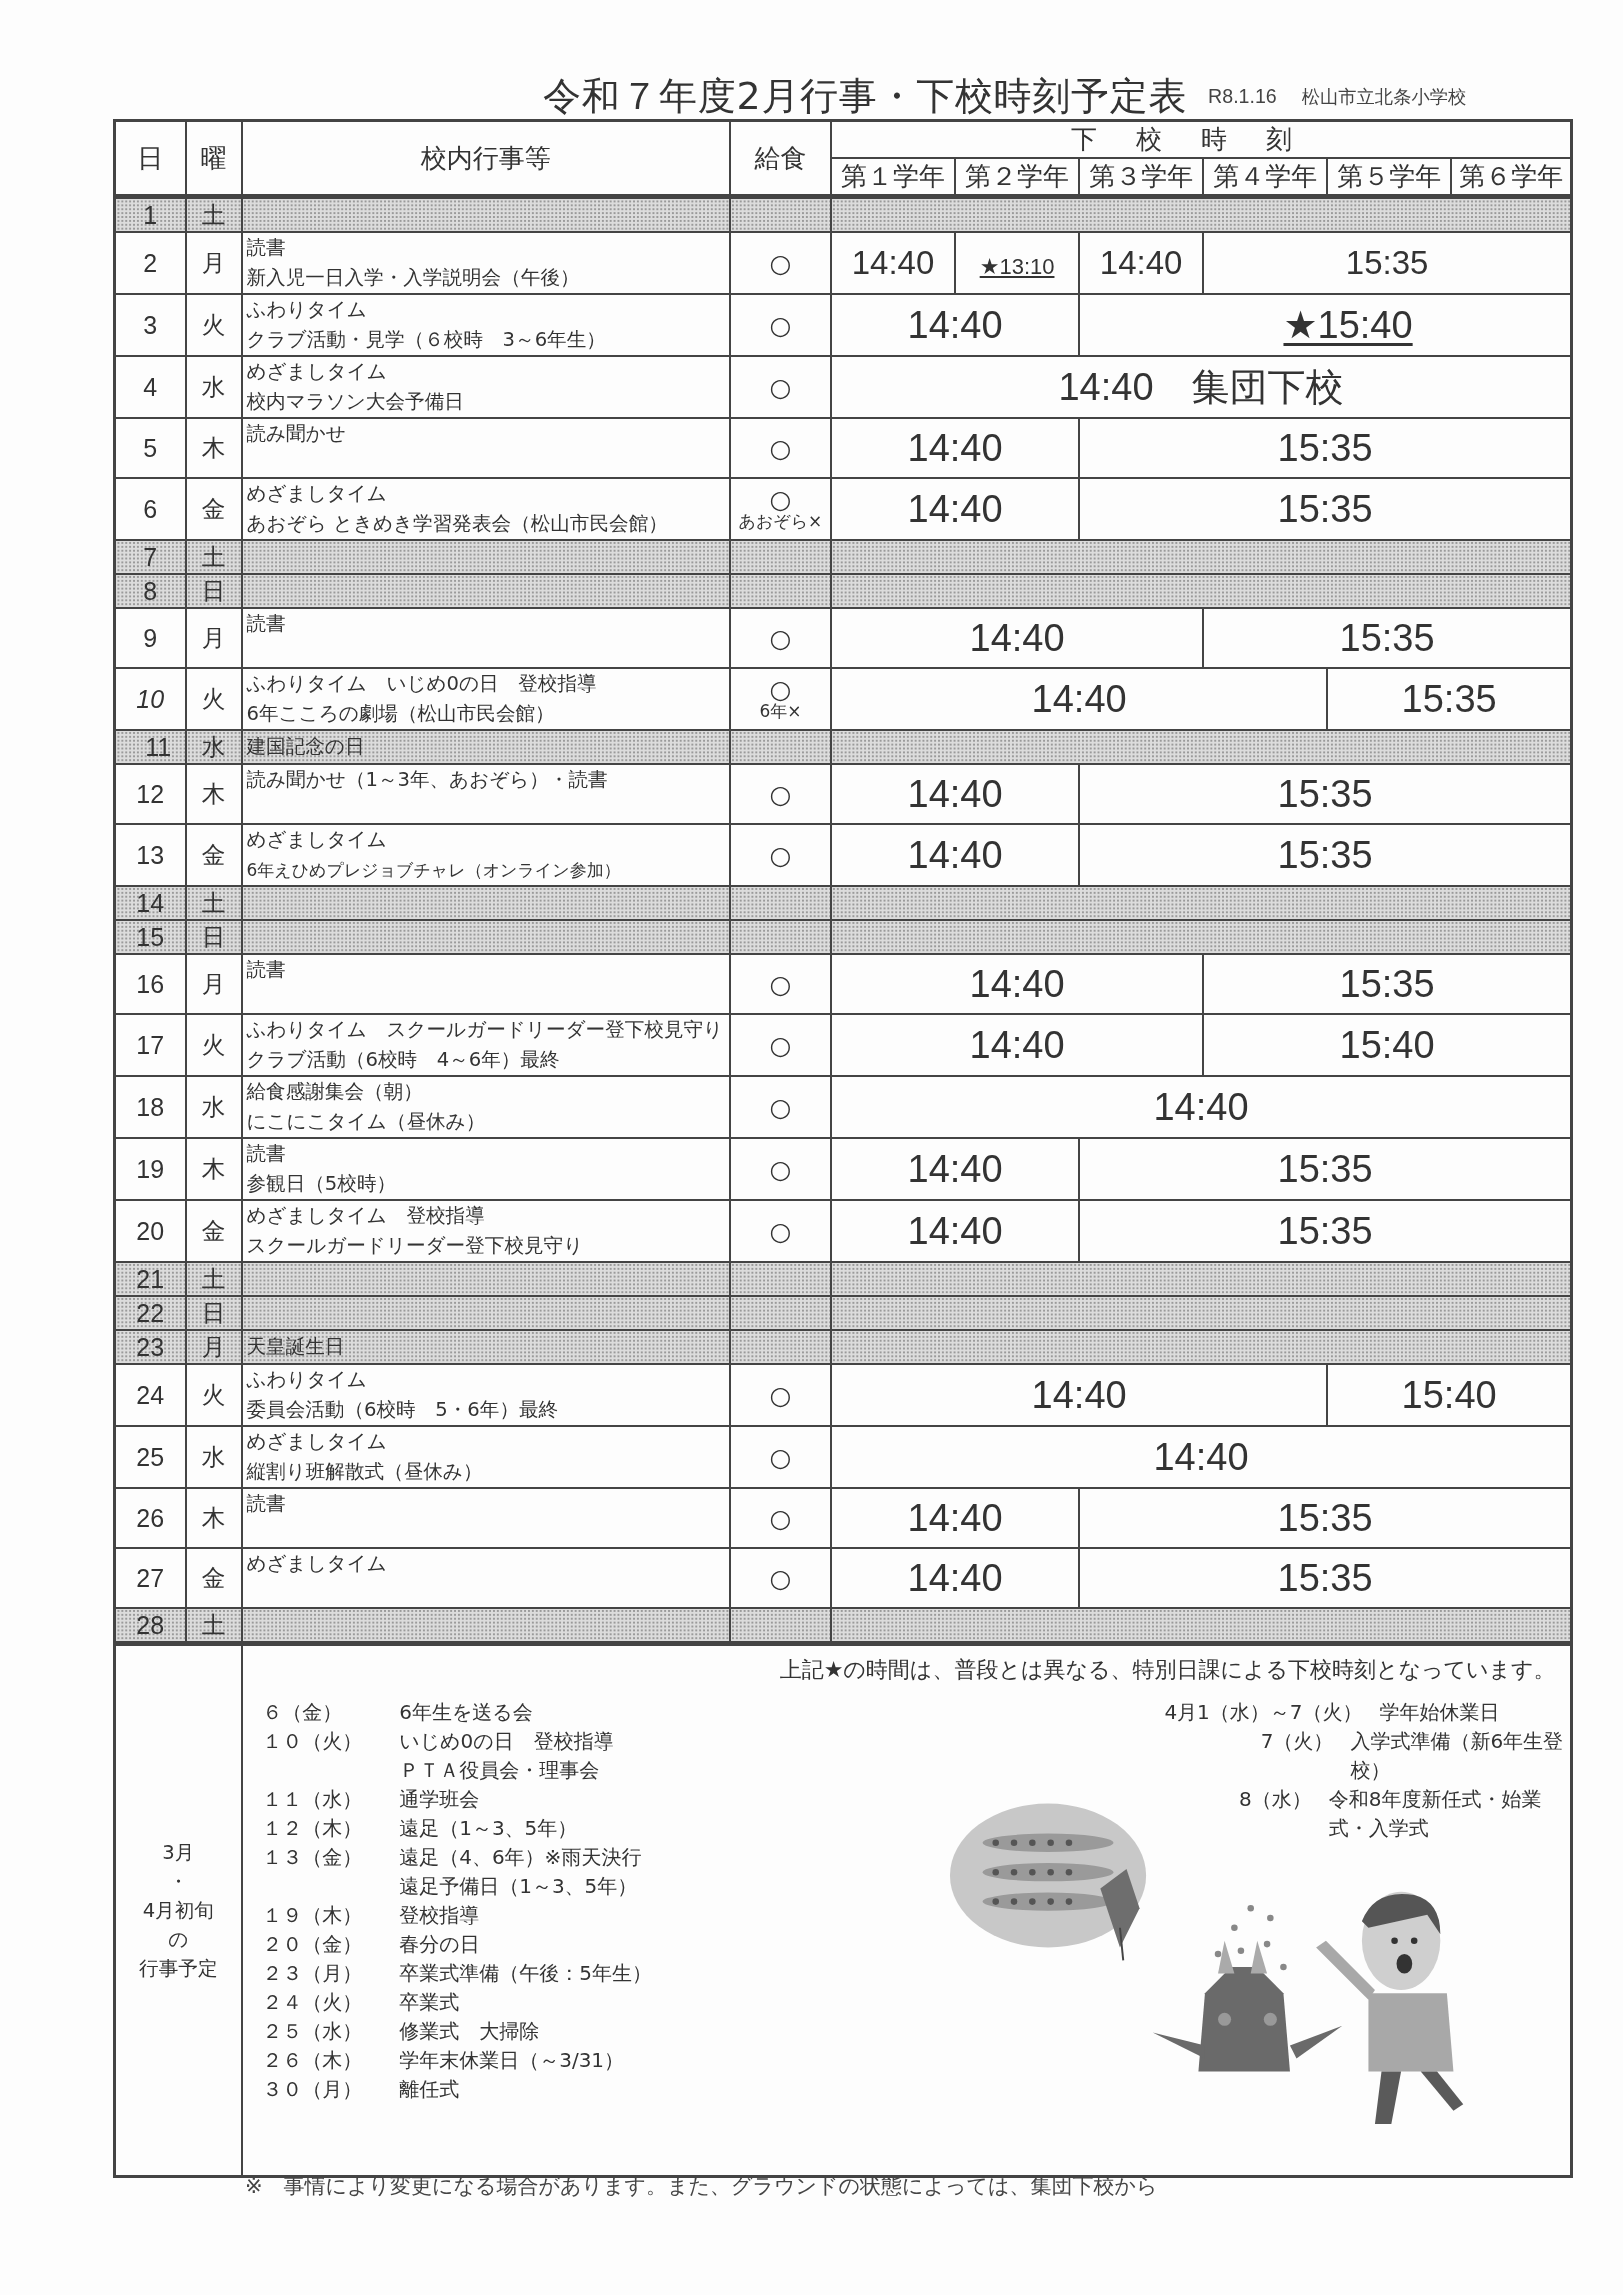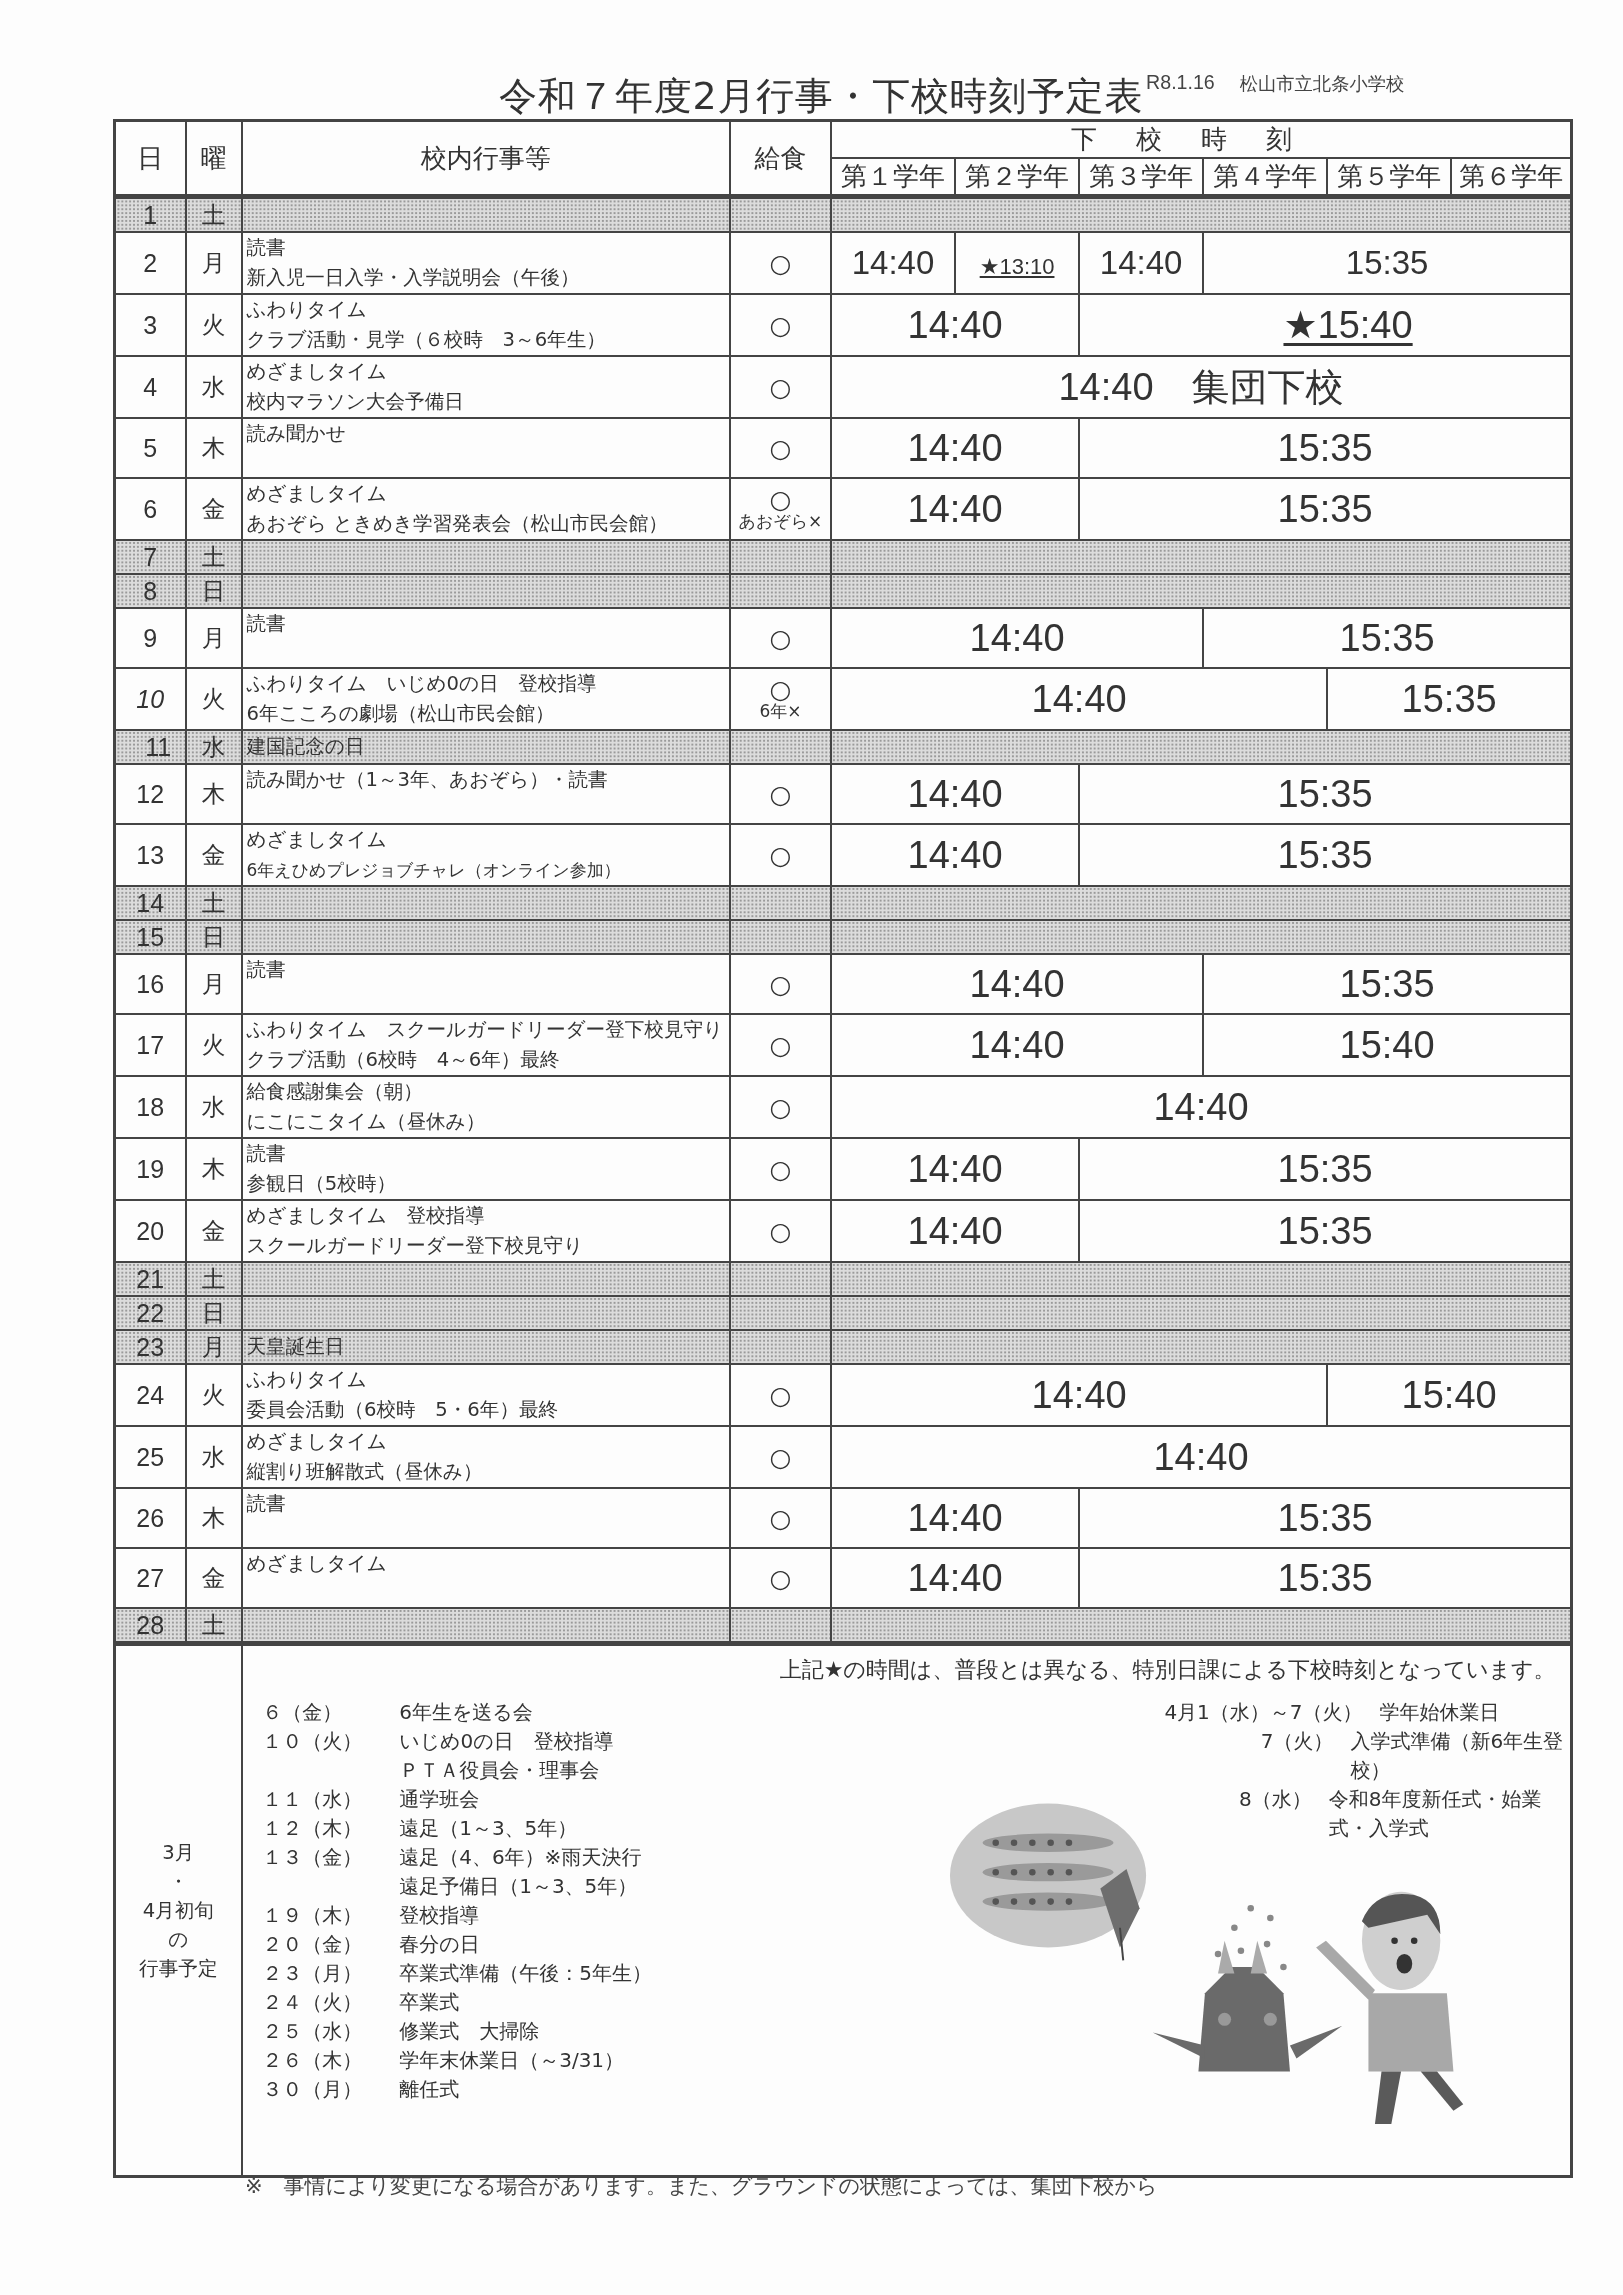--- a/index.html
+++ b/index.html
@@ -1,20 +1,20 @@
 <!DOCTYPE html>
 <html style="font-size:10.5px"><head>
 <meta charset="utf-8">
 <style>
   html, body { margin:0; padding:0; background:#fdfdfd; }
   body { width:1623px; height:2295px; position:relative; overflow:hidden;
          font-family:"DejaVu Sans","Liberation Sans",sans-serif; color:#333; }
-  .title-bar { position:absolute; left:499px; top:71px; display:flex; align-items:flex-start; }
+  .title-bar { position:absolute; left:543px; top:71px; display:flex; align-items:center; }
   .title { font-size:38px; color:#333; letter-spacing:0.7px; }
-  .date { font-size:19.6px; margin-left:3px; color:#444; font-family:"Liberation Sans",sans-serif; }
+  .date { font-size:19.6px; margin-left:21px; color:#444; font-family:"Liberation Sans",sans-serif; }
   .school { font-size:18.3px; margin-left:25px; color:#444; }
 
   table.sched { position:absolute; left:113px; top:119px; width:1460px; border-collapse:collapse;
                 table-layout:fixed; border:3.9px solid #444; }
   table.sched td, table.sched th { border:2px solid #444; padding:0; font-weight:normal; }
   table.sched th { font-size:26px; color:#333; }
   th.sub { font-size:19.6px; height:29.5px; }
   th.group { font-size:26px; letter-spacing:39px; height:29px; }
   tr.head-bottom th { border-bottom:5.2px solid #444; }
   td.day { text-align:center; font-size:25px; font-family:"Liberation Sans",sans-serif; }

